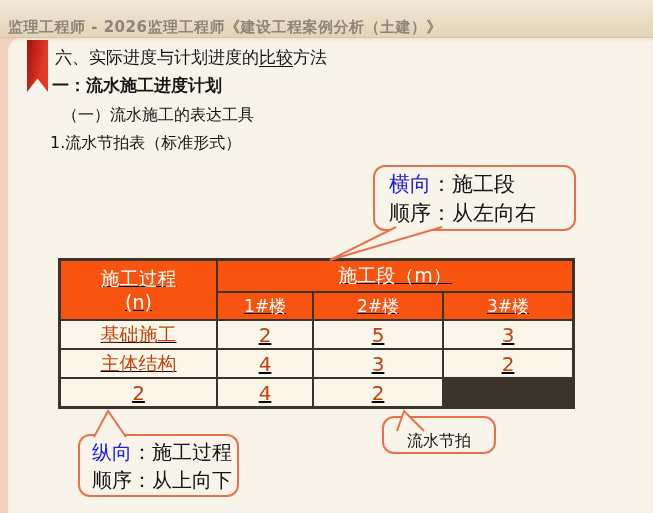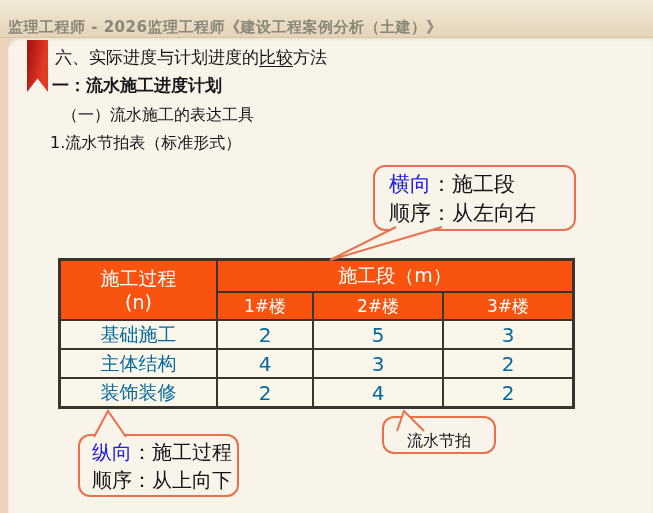--- a/index.html
+++ b/index.html
@@ -27,24 +27,24 @@
   .l1{left:47px;top:8px;font-size:17px;}
   .l1 .ul{text-decoration:underline;text-underline-offset:3px;}
   .l2{left:44px;top:36px;font-size:17px;font-weight:bold;}
   .l3{left:54px;top:67px;font-size:16px;}
   .l4{left:42px;top:95px;font-size:16px;}
 
   
   .ftable{position:absolute;left:50px;top:220px;display:grid;
     grid-template-columns:155px 94px 128px 128px;
     grid-template-rows:30px 26px 27px 27px 27px;
-    gap:2px;background:#3a342c;border:3px solid #3a342c;}
+    gap:2px;background:#3a342c;border:3px solid #3a342c;text-decoration:underline;}
   .cell{display:flex;align-items:center;justify-content:center;}
   .hcell{background:#f95310;color:#ffffff;}
-  .bcell{background:#fbf6ea;color:#0369a1;font-size:19px;}
+  .bcell{background:#fbf6ea;color:#c2410c;font-size:19px;}
   .c-proc{grid-column:1;grid-row:1/3;flex-direction:column;font-size:19px;line-height:24px;}
   .c-span{grid-column:2/5;grid-row:1;font-size:19px;}
   .c-sub{font-size:17px;}
   .val{font-size:20px;}
 
   
   .bubble{position:absolute;background:#f9f4e9;border:2px solid #e8714b;border-radius:12px;
     box-sizing:border-box;color:#151515;}
   .bub-h{left:373px;top:165px;width:203px;height:66px;padding:3px 0 0 14px;
     font-size:21px;line-height:29px;}
@@ -87,21 +87,20 @@
       <div class="cell bcell">基础施工</div>
       <div class="cell bcell val">2</div>
       <div class="cell bcell val">5</div>
       <div class="cell bcell val">3</div>
 
       <div class="cell bcell">主体结构</div>
       <div class="cell bcell val">4</div>
       <div class="cell bcell val">3</div>
       <div class="cell bcell val">2</div>
 
-      <div class="cell bcell">装饰装修</div>
       <div class="cell bcell val">2</div>
       <div class="cell bcell val">4</div>
       <div class="cell bcell val">2</div>
     </div>
   </div>
 
   <div class="bubble bub-h">
     <div><span class="blue">横向</span><span>：施工段</span></div>
     <div>顺序：从左向右</div>
   </div>

